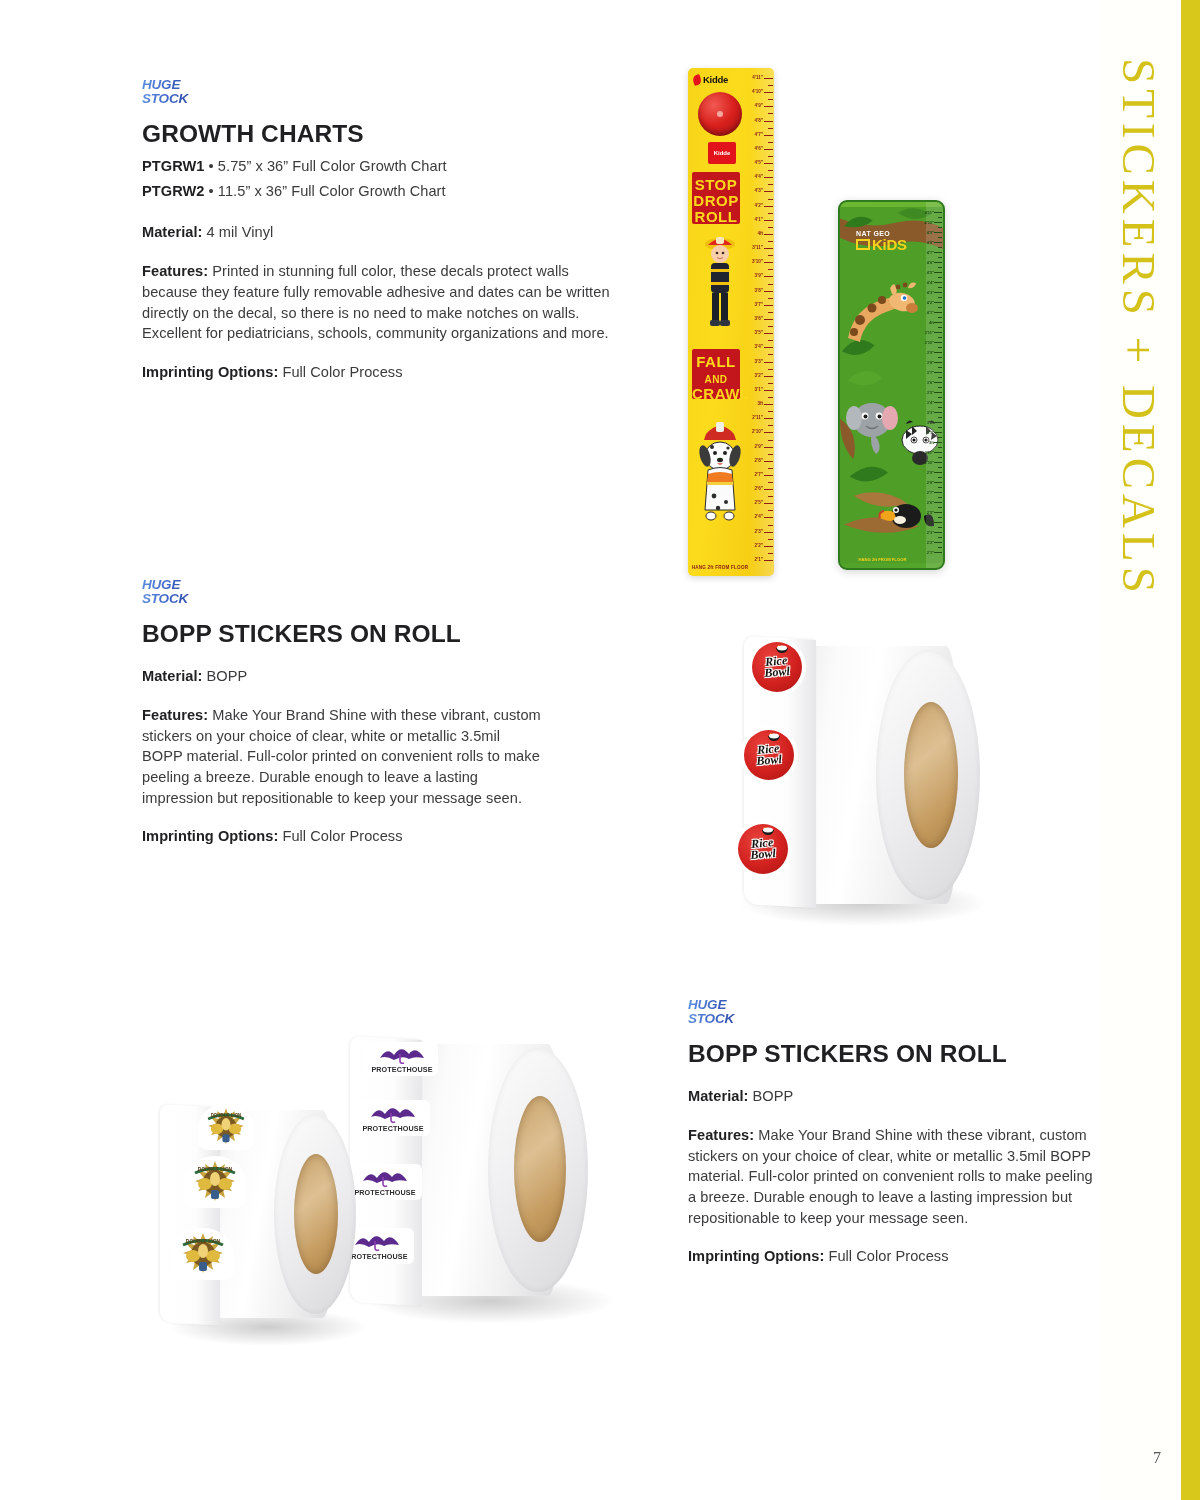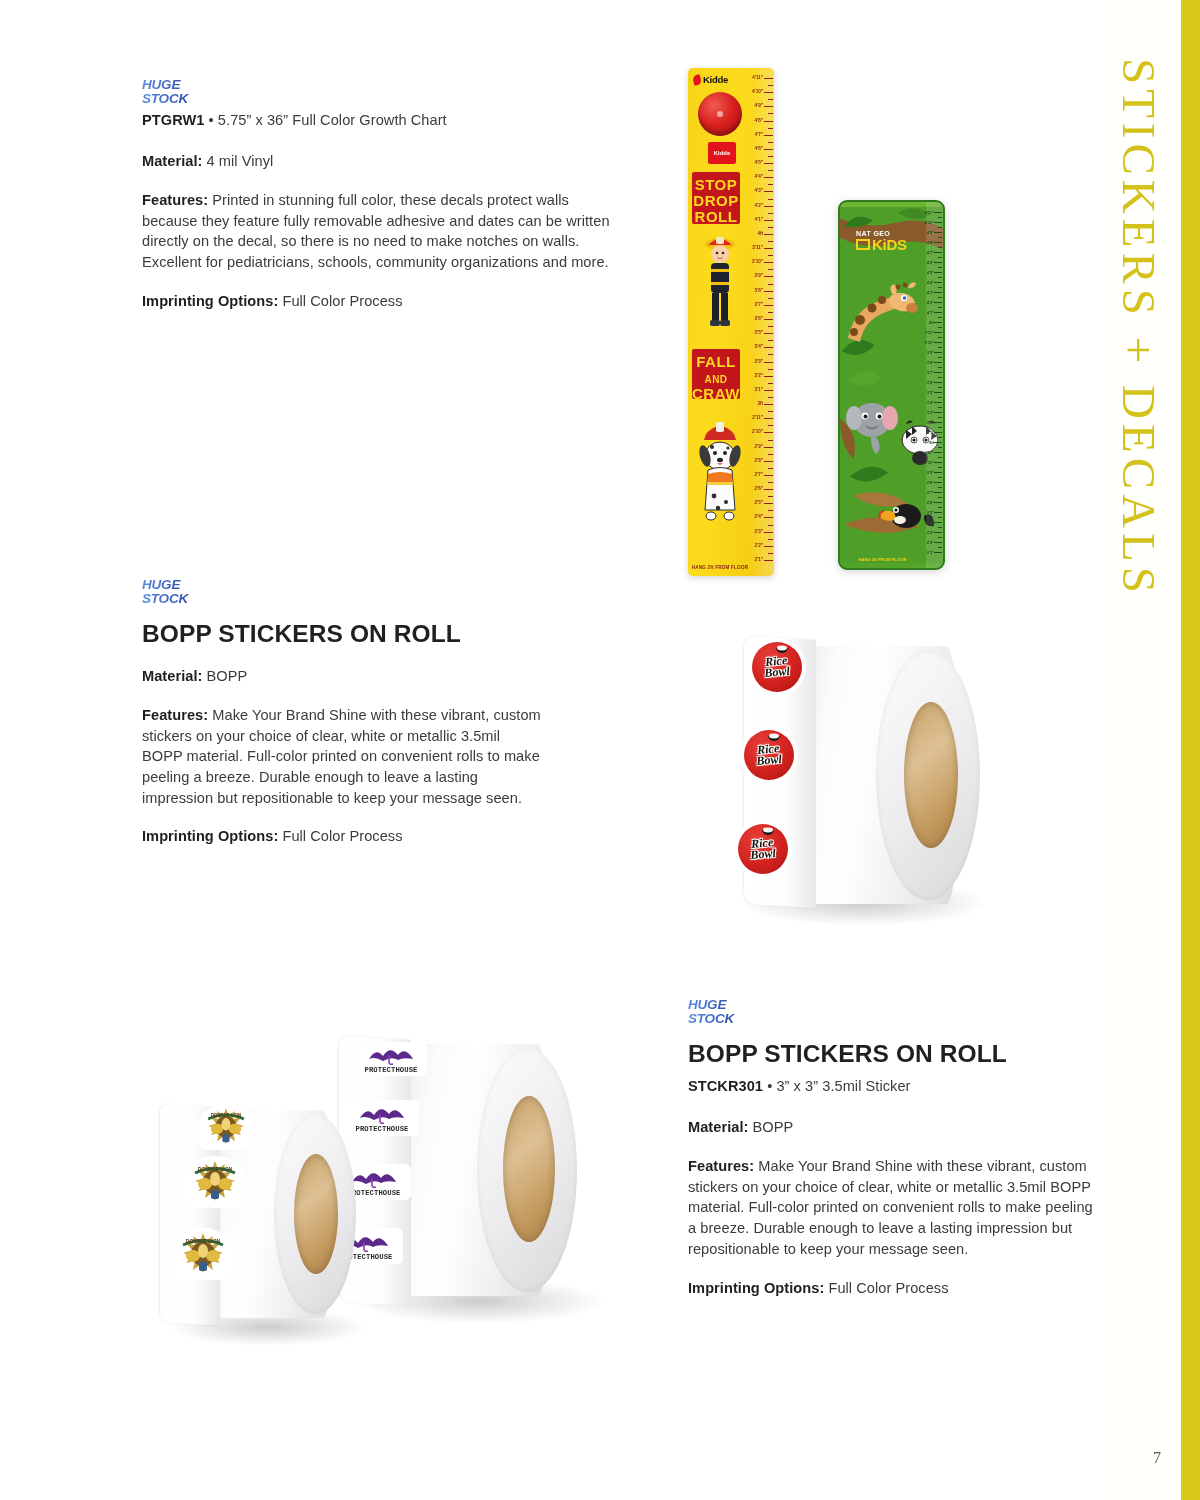--- a/index.html
+++ b/index.html
@@ -218,24 +218,30 @@
   <div class="section-title">
     <span>STICKERS + DECALS</span>
   </div>
   <div class="page-number">7</div>
 
   <div class="block" style="left:142px; top:78px; width:470px;">
     <div class="hugestock">
       <span class="hs-line">HUGE</span>
       <span class="hs-line">STOCK</span>
     </div>
+    <div class="prod-title">GROWTH CHARTS</div>
     <div class="sku-line">
       <b>PTGRW1</b>
       <span>•</span>
       <span>5.75” x 36” Full Color Growth Chart</span>
+    </div>
+    <div class="sku-line">
+      <b>PTGRW2</b>
+      <span>•</span>
+      <span>11.5” x 36” Full Color Growth Chart</span>
     </div>
     <div class="para">
       <b>Material:</b>
       <span>4 mil Vinyl</span>
     </div>
     <div class="para">
       <b>Features:</b>
       <span>Printed in stunning full color, these decals protect walls because they feature fully removable adhesive and dates can be written directly on the decal, so there is no need to make notches on walls. Excellent for pediatricians, schools, community organizations and more.</span>
     </div>
     <div class="para">
@@ -656,40 +662,35 @@
       </div>
     </div>
   </div>
 
   <div class="block" style="left:688px; top:998px; width:410px;">
     <div class="hugestock">
       <span class="hs-line">HUGE</span>
       <span class="hs-line">STOCK</span>
     </div>
     <div class="prod-title">BOPP STICKERS ON ROLL</div>
-    <div class="sku-line">
-      <b>STCKR301</b>
-      <span>•</span>
-      <span>3” x 3” 3.5mil Sticker</span>
-    </div>
     <div class="para">
       <b>Material:</b>
       <span>BOPP</span>
     </div>
     <div class="para">
       <b>Features:</b>
       <span>Make Your Brand Shine with these vibrant, custom stickers on your choice of clear, white or metallic 3.5mil BOPP material. Full-color printed on convenient rolls to make peeling a breeze. Durable enough to leave a lasting impression but repositionable to keep your message seen.</span>
     </div>
     <div class="para">
       <b>Imprinting Options:</b>
       <span>Full Color Process</span>
     </div>
   </div>
 
-  <div class="roll-wrap" style="left:325px; top:1030px; width:270px; height:300px;font-family:Liberation Mono, monospace;">
+  <div class="roll-wrap" style="left:336px; top:1030px; width:270px; height:300px;">
     <div class="roll-shadow" style="left:30px; top:248px; width:250px; height:46px;"></div>
     <div class="roll-body" style="left:70px; top:14px; width:156px; height:252px;"></div>
     <div class="roll-strip" style="left:14px; top:8px; width:72px; height:266px; border-radius:10px 0 0 14px; transform:skewY(3deg);"></div>
     <div class="roll-face" style="left:152px; top:18px; width:100px; height:244px;"></div>
     <div class="roll-core" style="left:178px; top:66px; width:52px; height:146px;"></div>
 
     <div class="ph" style="left:30px; top:12px; width:72px; height:34px;">
       <svg class="ph-mark" viewBox="0 0 46 20">
         <path d="M1 14 q7 -12 14 -3 q7 -11 15 -1 q7 -9 15 4 q-10 -2 -15 1 q-6 -4 -15 1 q-8 -5 -14 -2z" fill="#5b2a8c"></path>
         <path d="M21 10 v7 q0 3 4 2" stroke="#8e3fb0" stroke-width="1.6" fill="none"></path>

